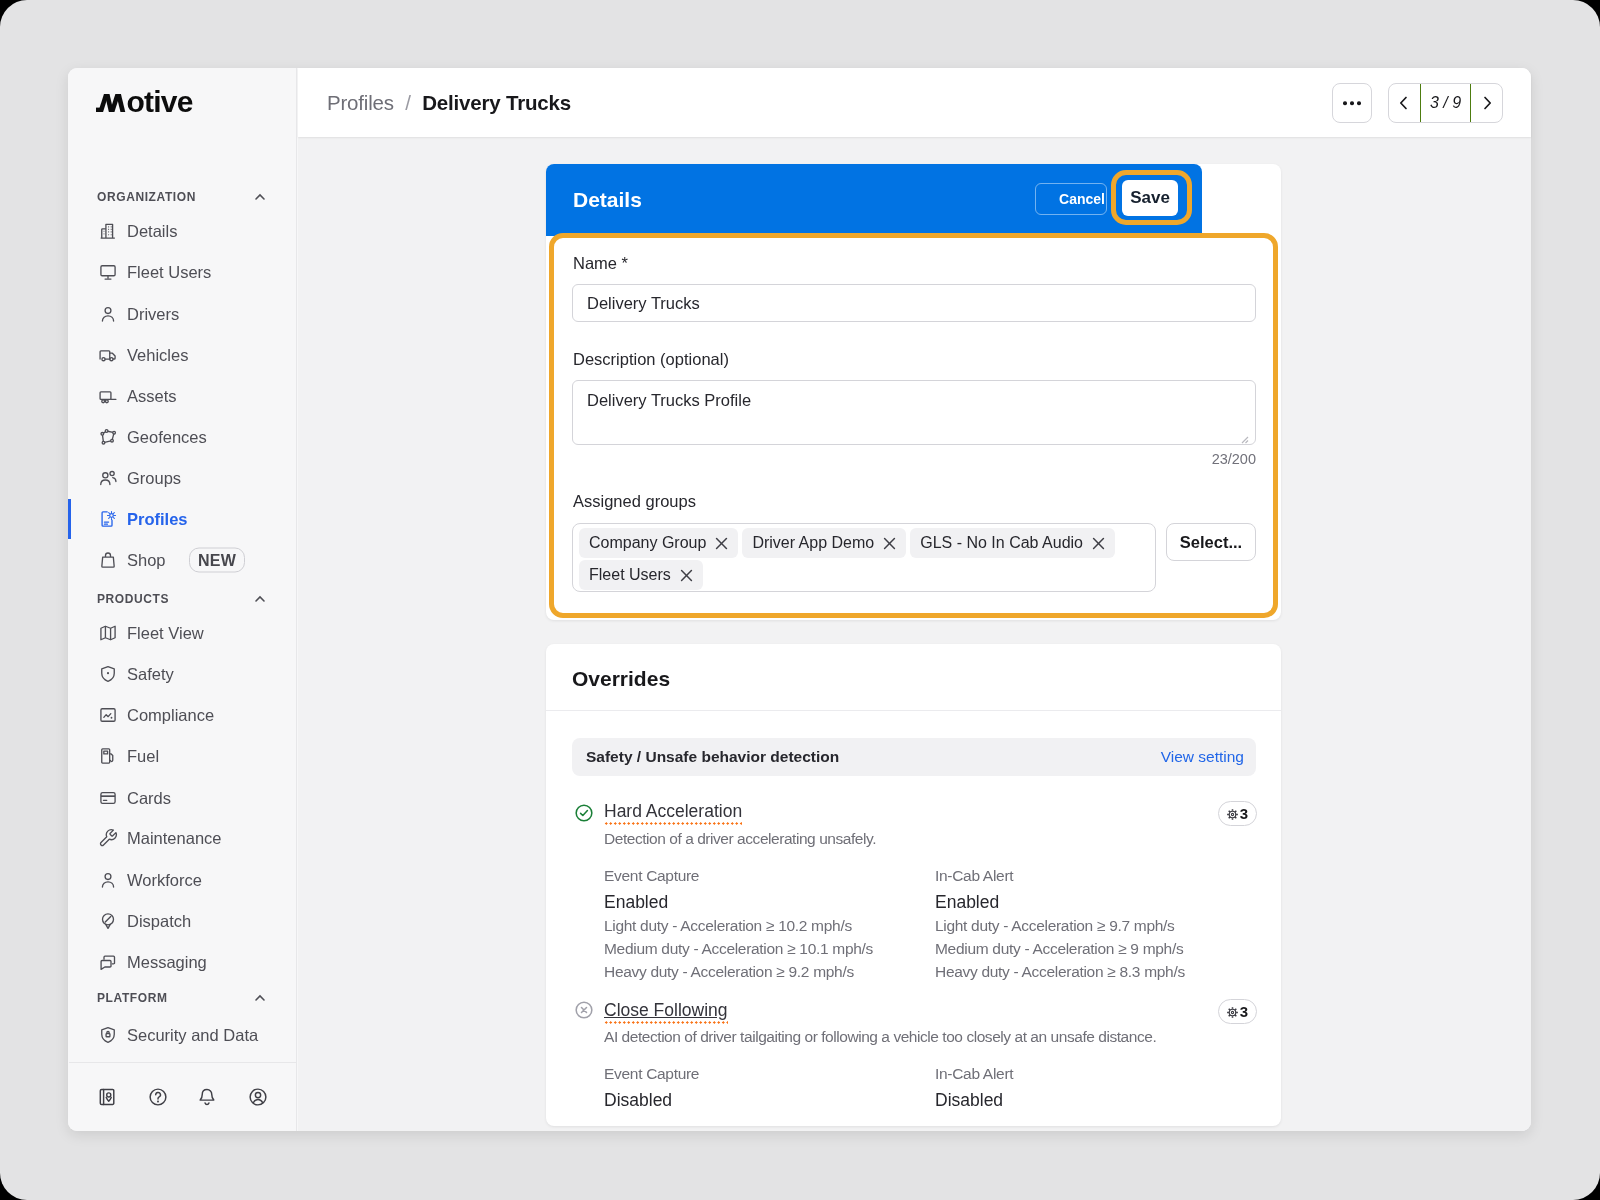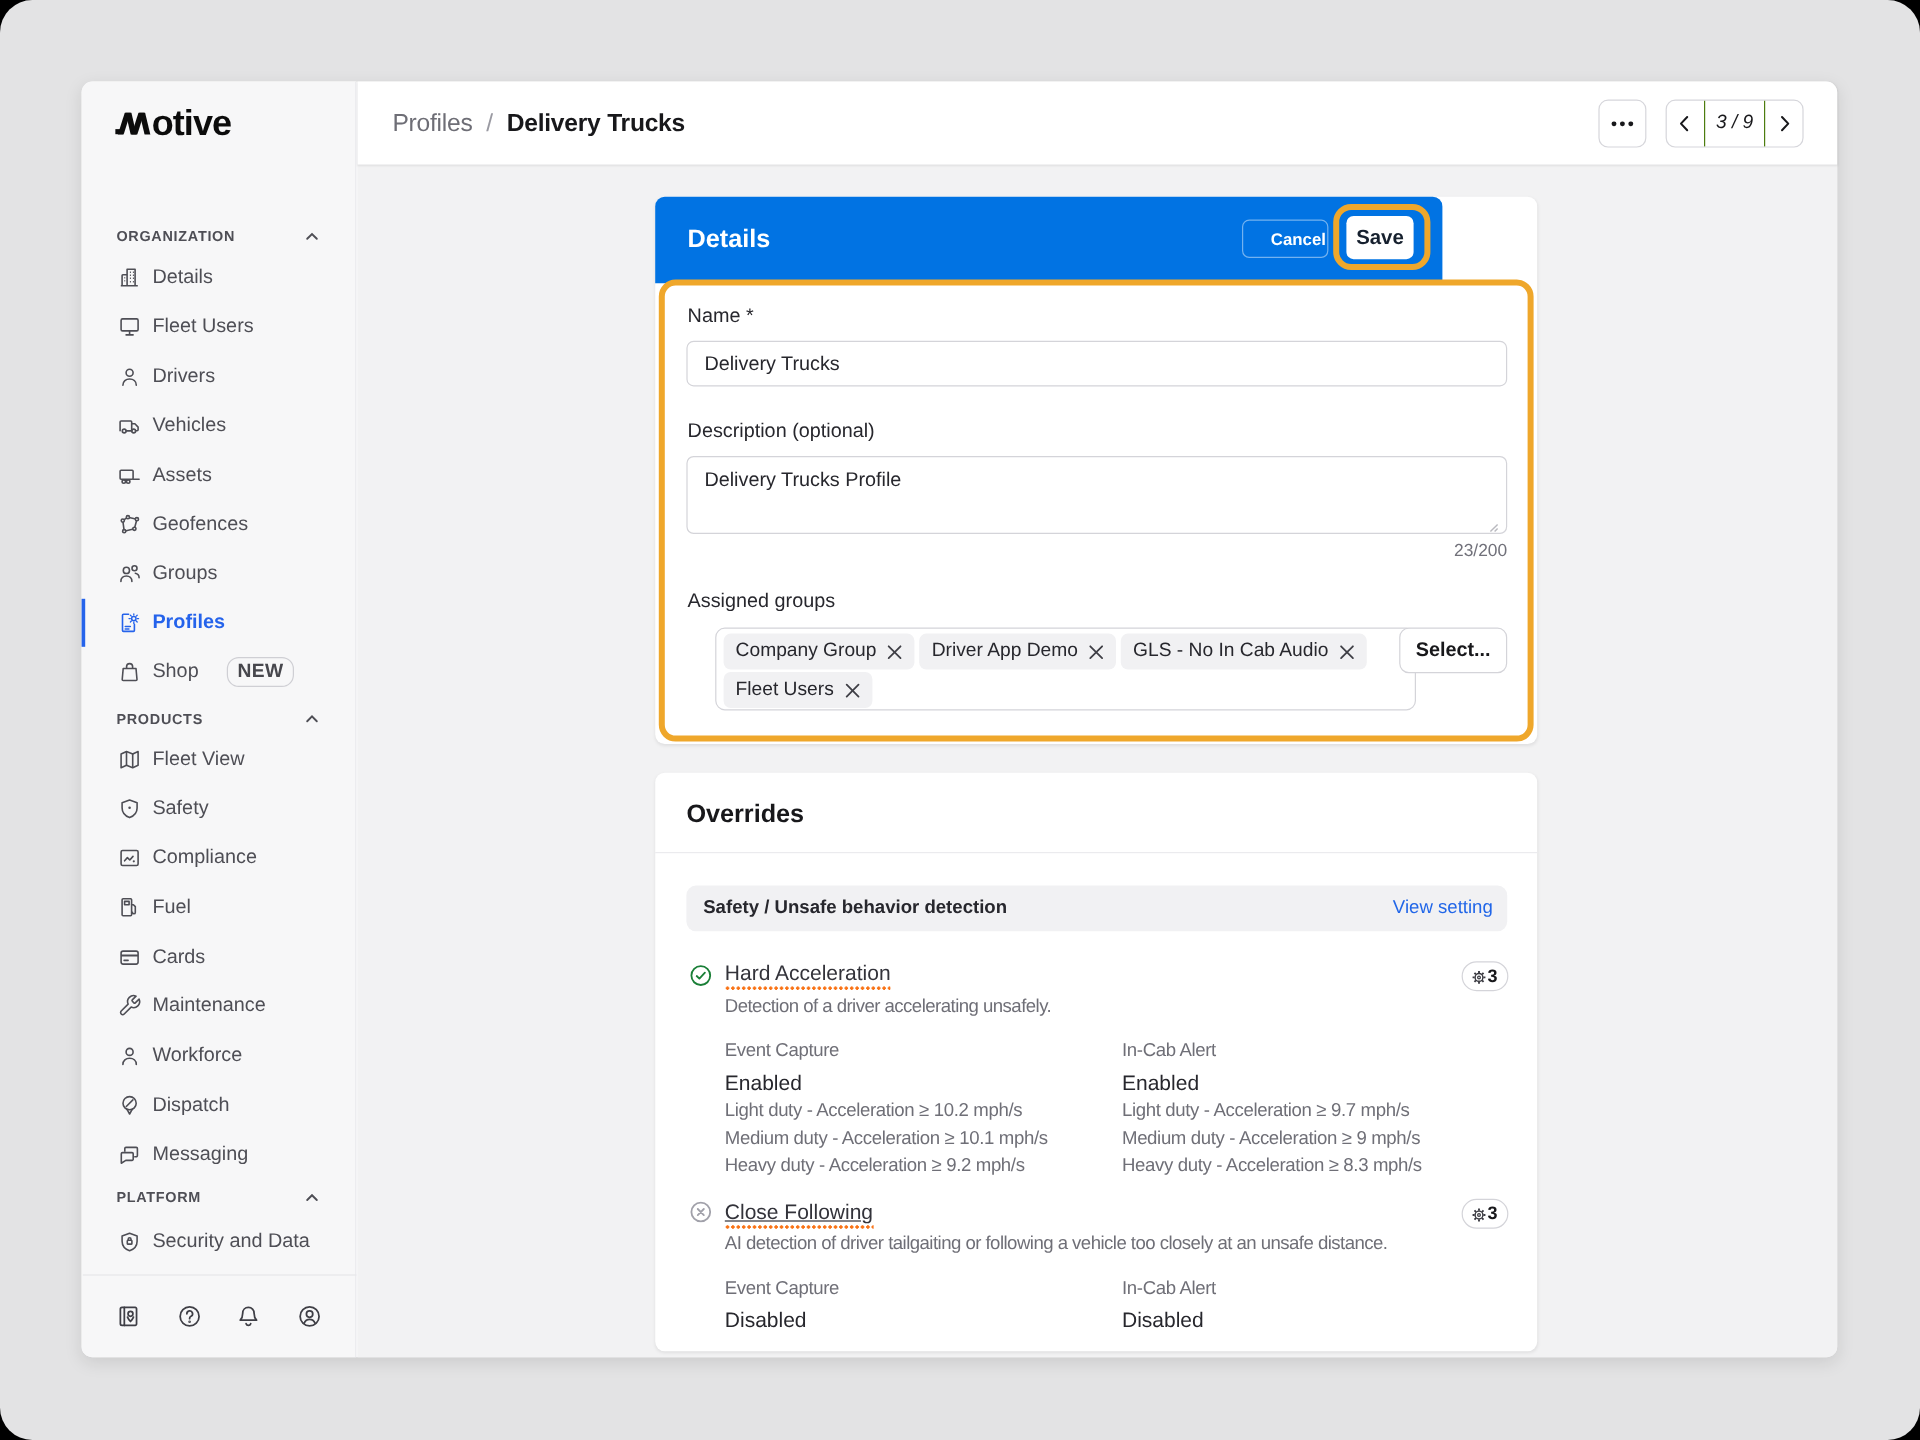--- a/index.html
+++ b/index.html
@@ -40,21 +40,21 @@
 #overrides { top:644px; height:482px; }
 .bluehead { position:absolute; left:0; top:0; width:656px; height:72px; background:#0173e3; border-radius:8px 8px 0 0; }
 .bluehead .ttl { position:absolute; left:27px; top:24px; font-size:21px; font-weight:bold; color:#fff; }
 .cancel { position:absolute; right:95px; top:19px; width:72px; height:32px; border:1px solid rgba(255,255,255,0.45); border-radius:6px; font-size:14px; font-weight:bold; color:#fff; text-align:center; line-height:31px;padding-left:22px; }
 .savebtn { position:absolute; right:24px; top:16px; width:56px; height:36px; background:#fff; border-radius:6px; font-size:17px; font-weight:bold; color:#16202e; text-align:center; line-height:36px; }
 .savering { position:absolute; right:10px; top:6px; width:81px; height:55px; border:5px solid #efa72b; border-radius:15px; }
 .bodyring { position:absolute; left:3px; top:69px; width:729px; height:385px; border:5px solid #efa72b; border-radius:14px; }
 
 .flabel { position:absolute; left:27px; font-size:16.5px; color:#27272d; }
 .finput { position:absolute; left:26px; width:684px; border:1px solid #d4d4d9; border-radius:6px; background:#fff; font-size:16.5px; color:#27272d; }
-.chips { position:absolute; left:26px; top:359px; width:584px; height:69px; border:1px solid #d4d4d9; border-radius:8px; background:#fff; padding:3px 5px;margin-left:24px; }
+.chips { position:absolute; left:26px; top:359px; width:584px; height:69px; border:1px solid #d4d4d9; border-radius:8px; background:#fff; padding:3px 5px; }
 .chip { display:inline-flex; align-items:center; background:#f1f1f3; border-radius:6px; height:30px; margin:1px 3px 1px 1px; padding:0 9px 0 10px; font-size:16px; color:#27272d; white-space:nowrap; }
 .chip svg { margin-left:8px; }
 .selectbtn { position:absolute; left:620px; top:359px; width:90px; height:38px; border:1px solid #d4d4d9; border-radius:8px; background:#fff; font-size:16.5px; font-weight:bold; color:#18181b; text-align:center; line-height:36px; }
 .counter { position:absolute; right:25px; top:287px; font-size:14.5px; color:#71717a; }
 
 
 .ovttl { position:absolute; left:26px; top:23px; font-size:21px; font-weight:bold; color:#18181b; }
 .ovdiv { position:absolute; left:0; top:66px; width:735px; height:1px; background:#ebebee; }
 .subhead { position:absolute; left:26px; top:94px; width:684px; height:38px; background:#f1f1f3; border-radius:8px; }
 .subhead .t { position:absolute; left:14px; top:10px; font-size:15.5px; font-weight:bold; color:#27272d; }

